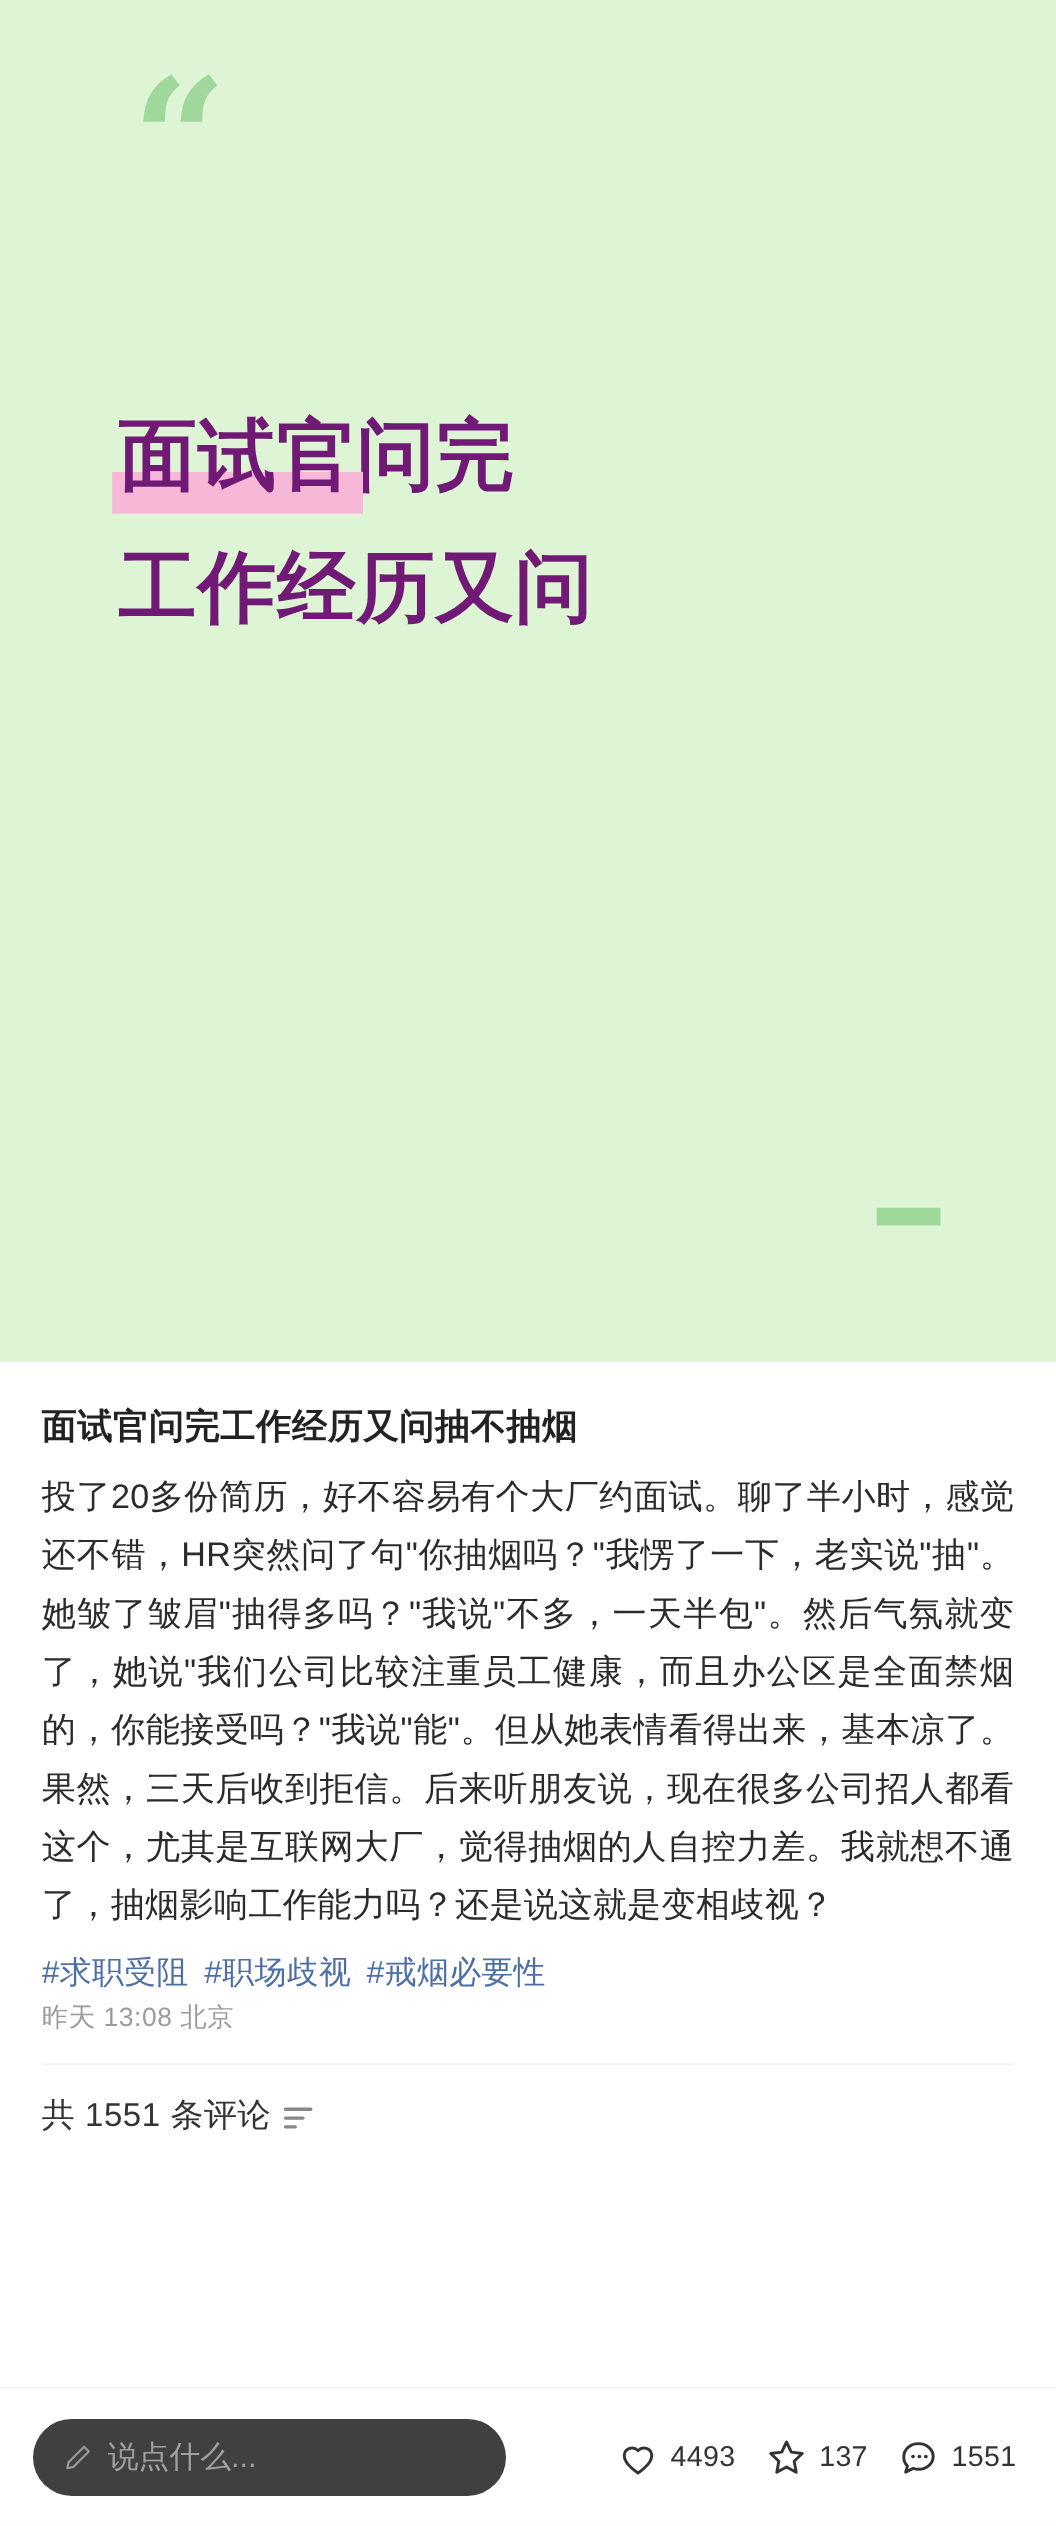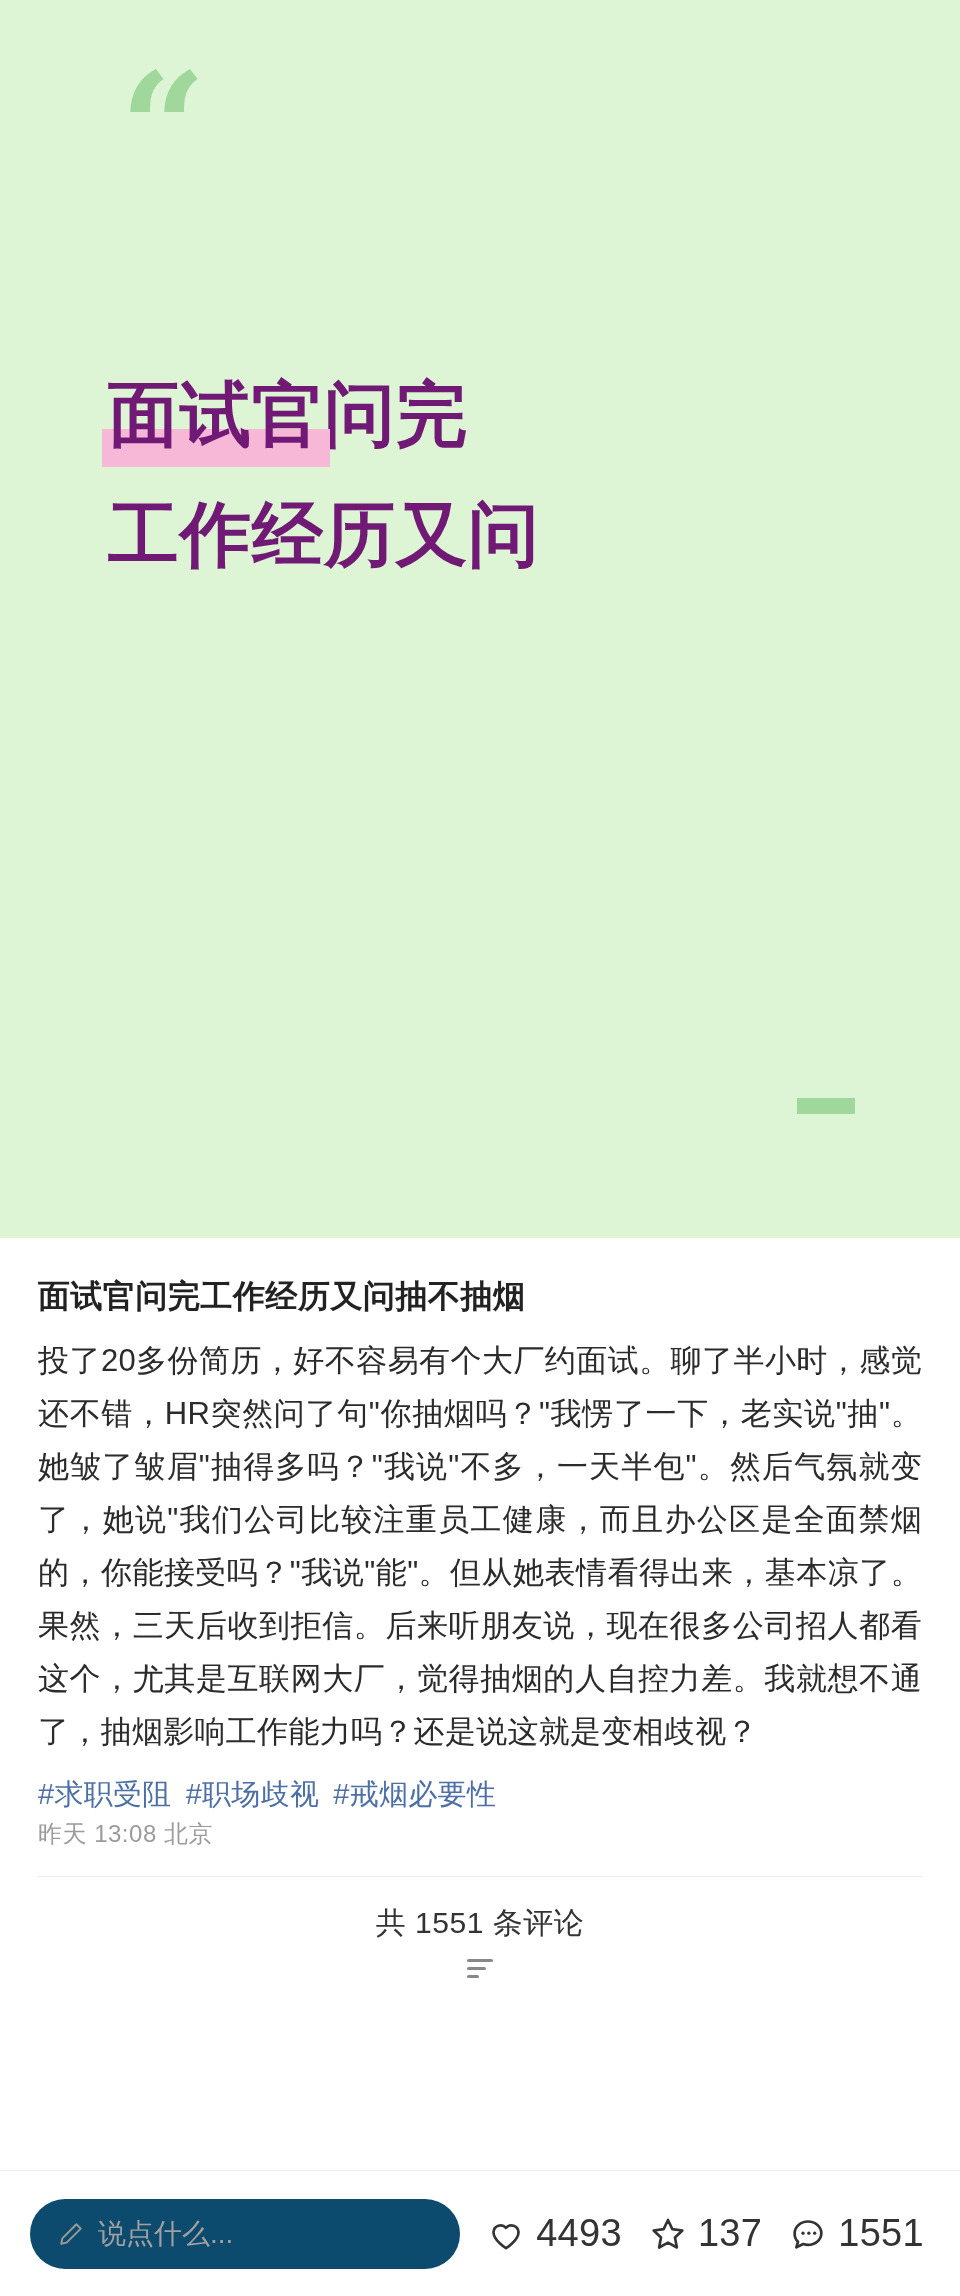--- a/index.html
+++ b/index.html
@@ -167,21 +167,20 @@
     background: #ececec;
   }
 
   
   .comment-head {
     display: flex;
     align-items: center;
     gap: 12px;
     padding: 26px 38px 0 38px;
     box-sizing: border-box;
-    flex-direction: column;
   }
   .comment-count {
     font-size: 30px;
     color: #333;
     font-weight: 400;
     letter-spacing: 0.5px;
   }
   .sort-icon {
     display: inline-flex;
     flex-direction: column;
@@ -211,21 +210,21 @@
     border-top: 1px solid #efefef;
     display: flex;
     align-items: center;
     padding: 0 30px;
     box-sizing: border-box;
     gap: 18px;
   }
   .composer {
     flex: 1 1 auto;
     height: 70px;
-    background: #0c4a6e;
+    background: #404040;
     border-radius: 35px;
     display: flex;
     align-items: center;
     padding: 0 28px;
     box-sizing: border-box;
     gap: 14px;
     max-width: 430px;
   }
   .composer-input {
     border: none;
@@ -247,21 +246,21 @@
     margin-left: auto;
     padding-right: 6px;
   }
   .action {
     display: flex;
     align-items: center;
     gap: 10px;
     cursor: pointer;
   }
   .action-count {
-    font-size: 38px;
+    font-size: 26px;
     color: #333;
     letter-spacing: 0.3px;
     text-align: right;
   }
   .icon-svg { display: block; }
 </style>
 </head>
 <body>
 
 <div class="page">

